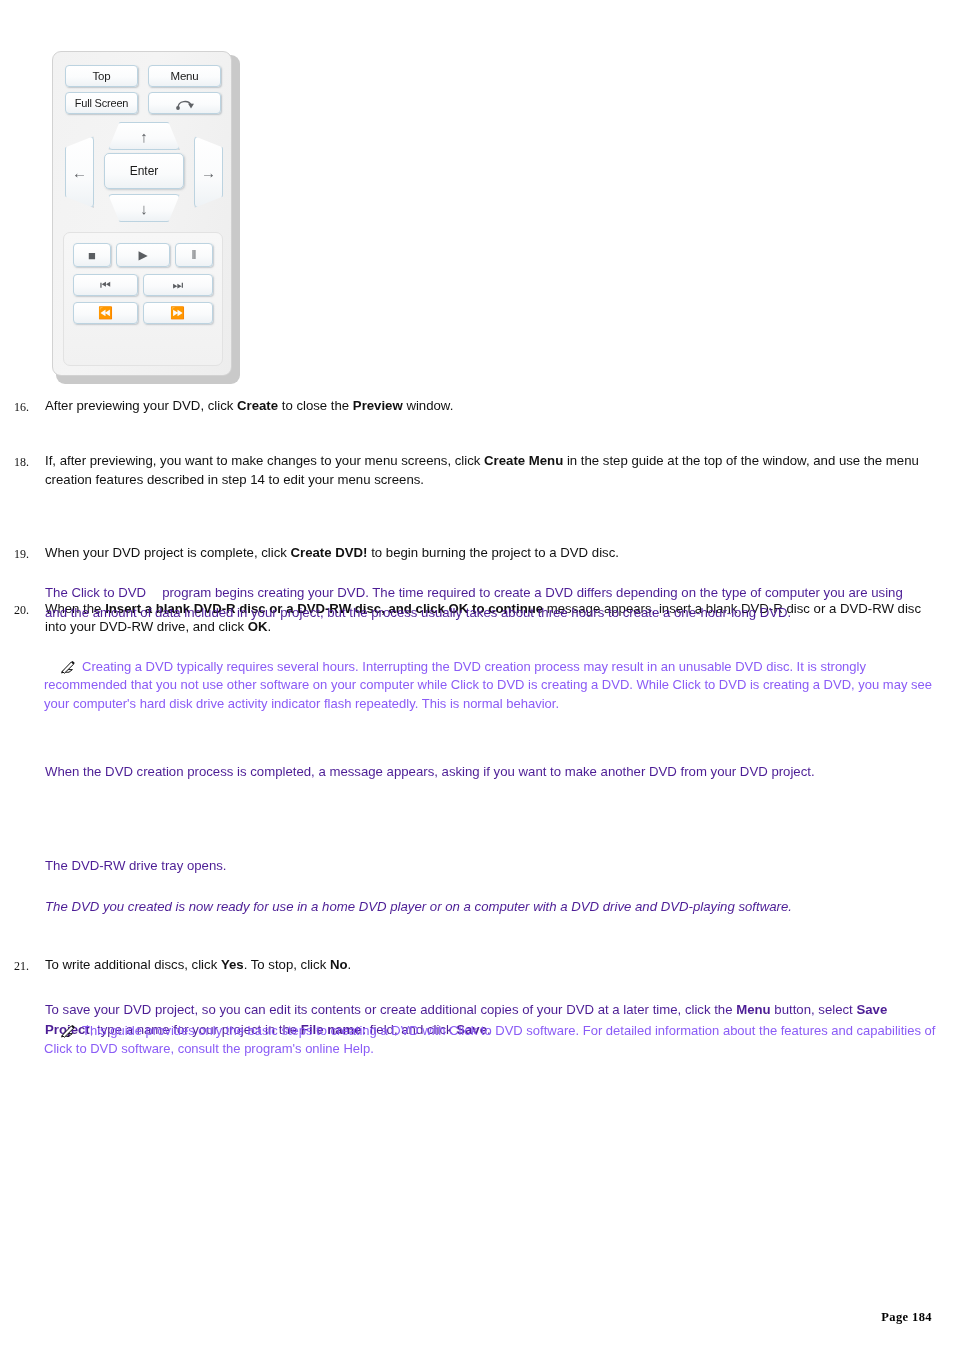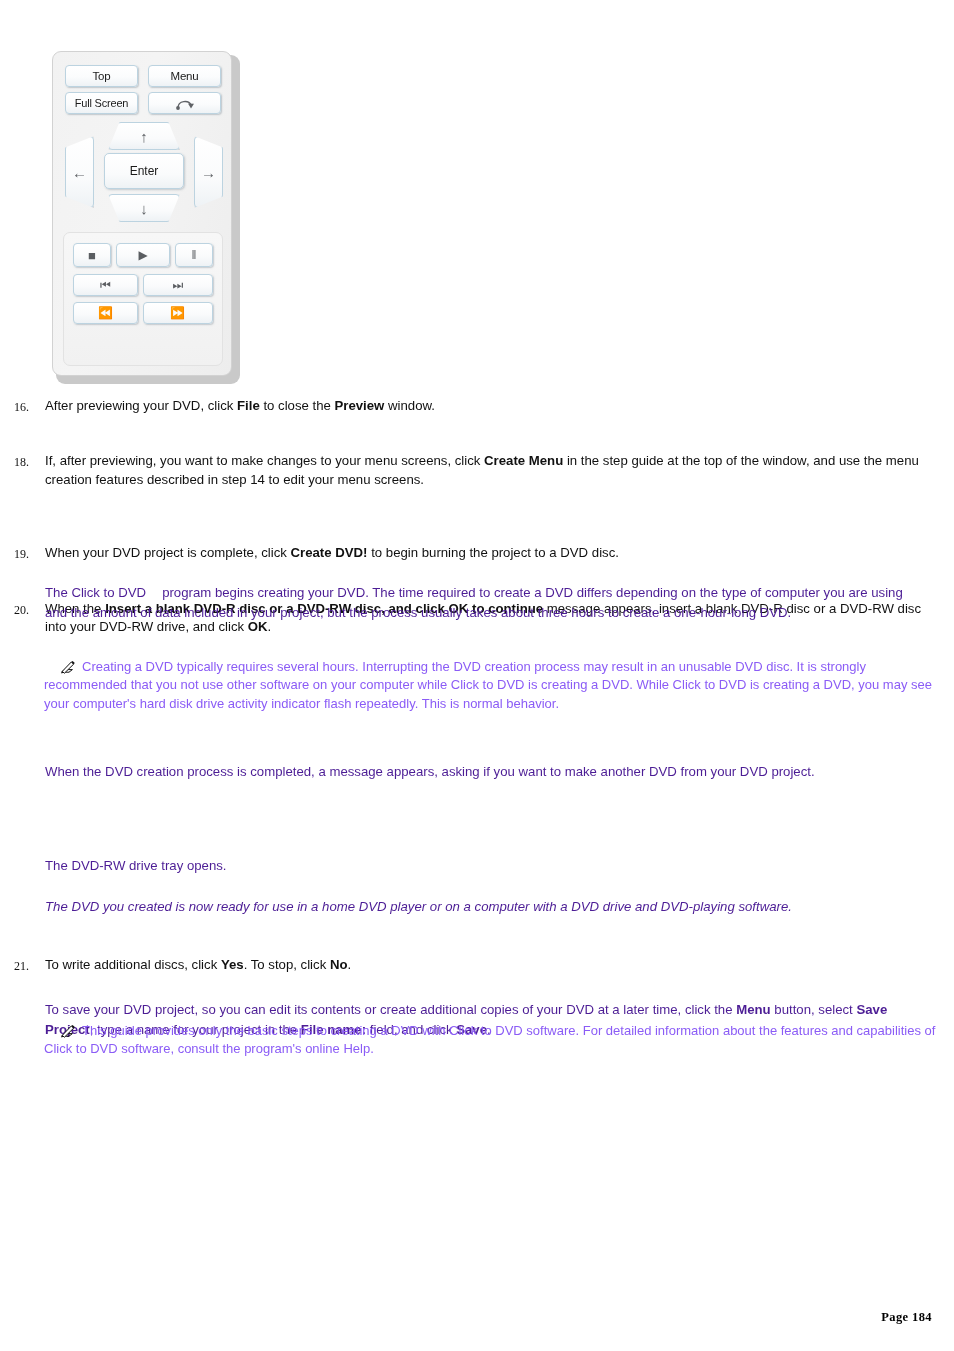--- a/index.html
+++ b/index.html
@@ -268,21 +268,21 @@
       </div>
     </div>
 
   </div>
 </div>
 
 <div class="doc">
 
   <div class="olist item" style="top:397px;">
     <span class="num">16.</span>
-    <span><span>After previewing your DVD, click </span><b>File</b><span> to close the </span><b>Preview</b><span> window.</span></span>
+    <span><span>After previewing your DVD, click </span><b>Create</b><span> to close the </span><b>Preview</b><span> window.</span></span>
   </div>
 
   <div class="olist item" style="top:434px;">
     <span class="num">18.</span>
     <span><span>If, after previewing, you want to make changes to your menu screens, click </span><b>Create Menu</b><span> in the step guide at the top of the window, and use the menu creation features described in step 14 to edit your menu screens.</span></span>
   </div>
 
   <div class="olist item" style="top:489px;">
     <span class="num">19.</span>
     <span><span>When your DVD project is complete, click </span><b>Create DVD!</b><span> to begin burning the project to a DVD disc.</span></span>

